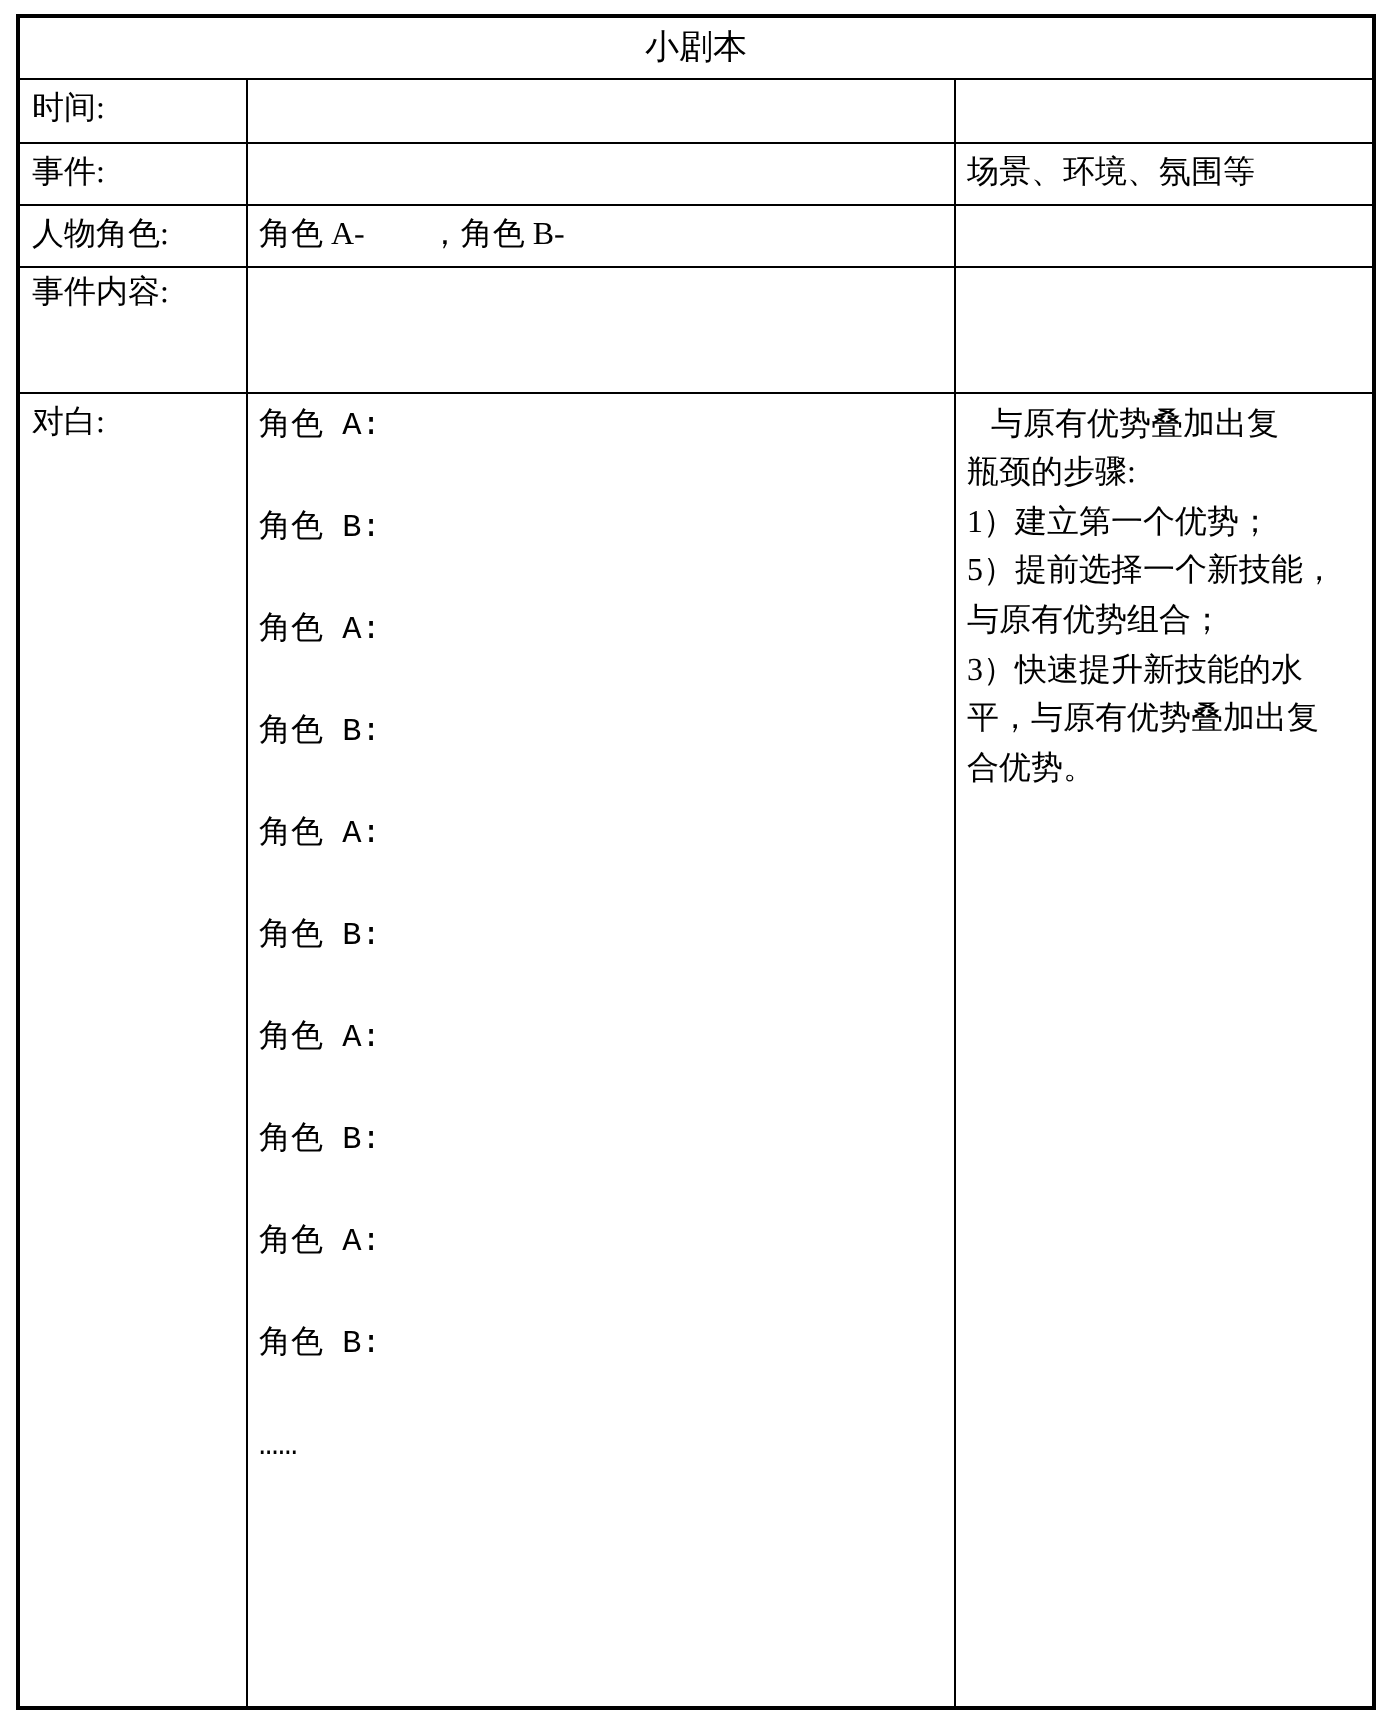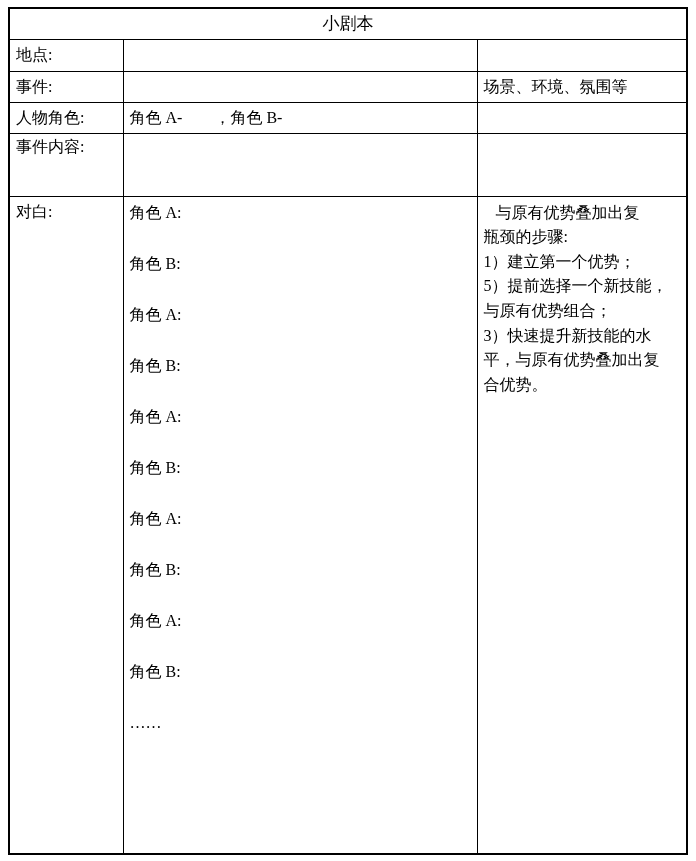--- a/index.html
+++ b/index.html
@@ -54,20 +54,21 @@
   #rows-body tr:last-child td { vertical-align: top; margin-top: 20px; }
 
   tr.dialogue-row td {
     vertical-align: top;
     padding-top: 4px;
   }
   .dlg-line {
     line-height: 24px;
     margin-bottom: 27px;
     white-space: pre;
+    font-family: Liberation Mono, monospace;
   }
   .note-line {
     line-height: 24.6px;
     white-space: pre-wrap;
   }
   .note-line.first { text-indent: 12px; }
 </style>
 </head>
 <body>
 
@@ -78,21 +79,21 @@
       <col class="col-content">
       <col class="col-note">
     </colgroup>
     <tbody>
       <tr class="title-row">
         <td colspan="3">小剧本</td>
       </tr>
     </tbody>
     <tbody id="rows-body">
         <tr>
-          <td>地点:</td>
+          <td>时间:</td>
           <td></td>
           <td></td>
         </tr>
         <tr>
           <td>事件:</td>
           <td></td>
           <td>场景、环境、氛围等</td>
         </tr>
         <tr>
           <td>人物角色:</td>

